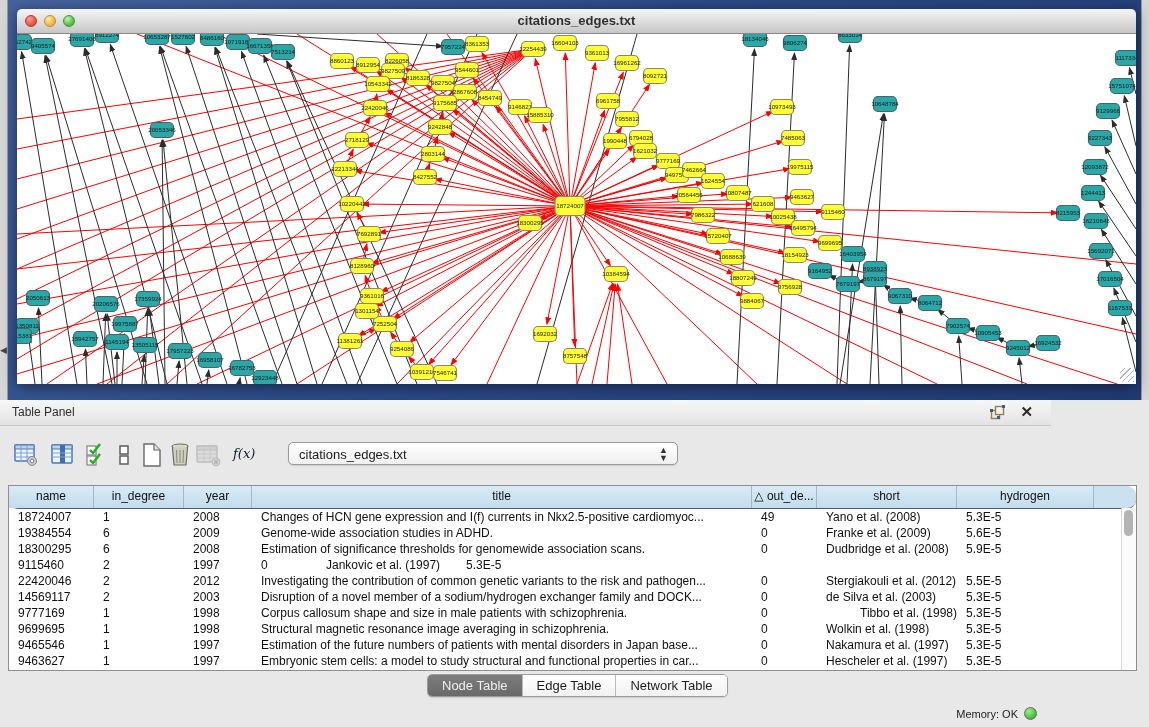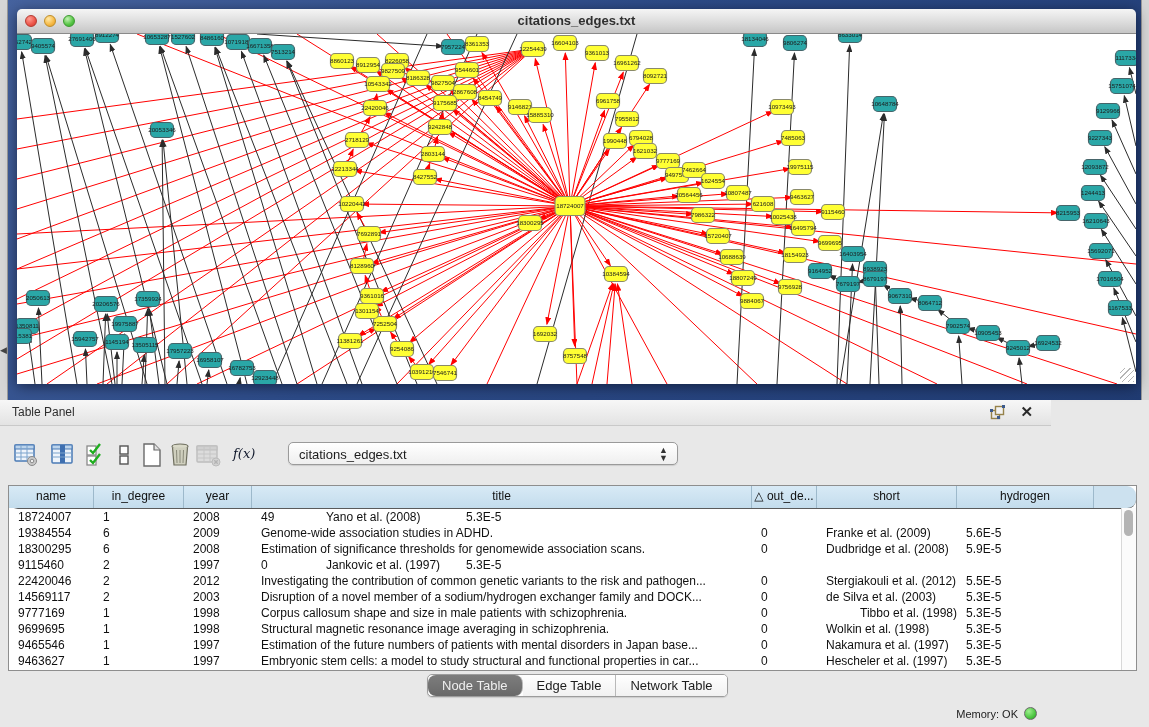--- a/index.html
+++ b/index.html
@@ -57,21 +57,21 @@
     white-space:nowrap;overflow:hidden;}
   .vscroll{position:absolute;right:0;top:22px;width:14px;height:162px;background:#fbfbfb;border-left:1px solid #d8d8d8;}
   .vthumb{position:absolute;left:2px;top:2px;width:9px;height:26px;border-radius:5px;background:#b4b4b4;}
 
   .seg-tabs{position:absolute;left:427px;top:274px;height:21px;display:flex;
     border:1px solid #9c9c9c;border-radius:5px;overflow:hidden;background:#fdfdfd;
     box-shadow:0 1px 1px rgba(0,0,0,.12);}
   .seg{padding:0 14px;font-size:13px;line-height:21px;color:#1d1d1d;
     background:linear-gradient(#ffffff,#f1f1f1);border-right:1px solid #b9b9b9;}
   .seg:last-child{border-right:none;}
-  .seg.active{background:linear-gradient(#7d7d7d,#696969);color:#efefef;border-radius:8px;}
+  .seg.active{background:linear-gradient(#7d7d7d,#696969);color:#efefef;}
 
   .statusbar{position:absolute;right:14px;bottom:7px;height:16px;}
   .mem-label{font-size:11px;color:#222;vertical-align:middle;margin-right:6px;}
   .mem-dot{display:inline-block;width:13px;height:13px;border-radius:50%;vertical-align:middle;
     background:radial-gradient(circle at 35% 30%,#9ef08e,#46c23c 65%,#2f9c27);border:1px solid #6a6a6a;box-sizing:border-box;}
 
   svg text{font-family:"Liberation Sans",sans-serif;}
 </style>
 </head>
 <body>
@@ -858,20 +858,21 @@
           <div class="th" style="width: 500px; flex: 0 0 500px;">title</div>
           <div class="th" style="width: 65px; flex: 0 0 65px;">△ out_de...</div>
           <div class="th" style="width: 140px; flex: 0 0 140px;">short</div>
           <div class="th" style="width: 137px; flex: 0 0 137px;">hydrogen</div>
         </div>
       <div class="tbl-body" id="tbl-body">
           <div class="tr">
             <div class="td" style="width: 85px; flex: 0 0 85px;">18724007</div>
             <div class="td" style="width: 90px; flex: 0 0 90px;">1</div>
             <div class="td" style="width: 68px; flex: 0 0 68px;">2008</div>
+            <div class="td" style="width: 500px; flex: 0 0 500px;">Changes of HCN gene expression and I(f) currents in Nkx2.5-positive cardiomyoc...</div>
             <div class="td" style="width: 65px; flex: 0 0 65px;">49</div>
             <div class="td" style="width: 140px; flex: 0 0 140px;">Yano et al. (2008)</div>
             <div class="td" style="width: 137px; flex: 0 0 137px;">5.3E-5</div>
           </div>
           <div class="tr">
             <div class="td" style="width: 85px; flex: 0 0 85px;">19384554</div>
             <div class="td" style="width: 90px; flex: 0 0 90px;">6</div>
             <div class="td" style="width: 68px; flex: 0 0 68px;">2009</div>
             <div class="td" style="width: 500px; flex: 0 0 500px;">Genome-wide association studies in ADHD.</div>
             <div class="td" style="width: 65px; flex: 0 0 65px;">0</div>

